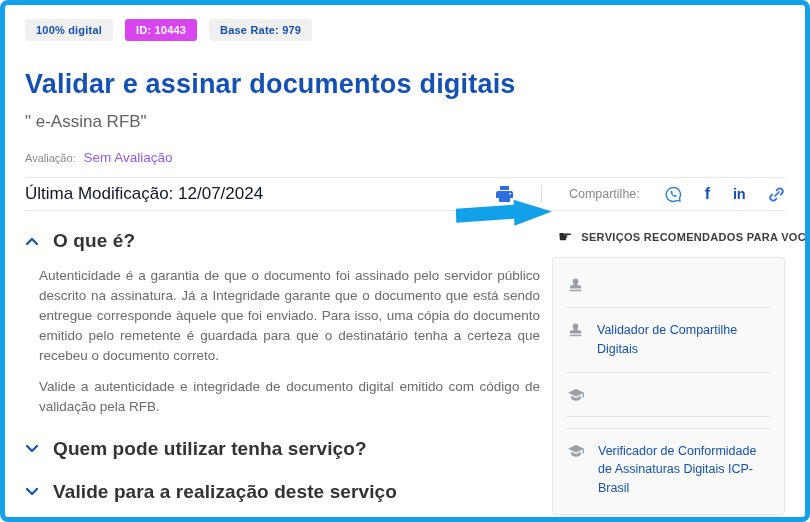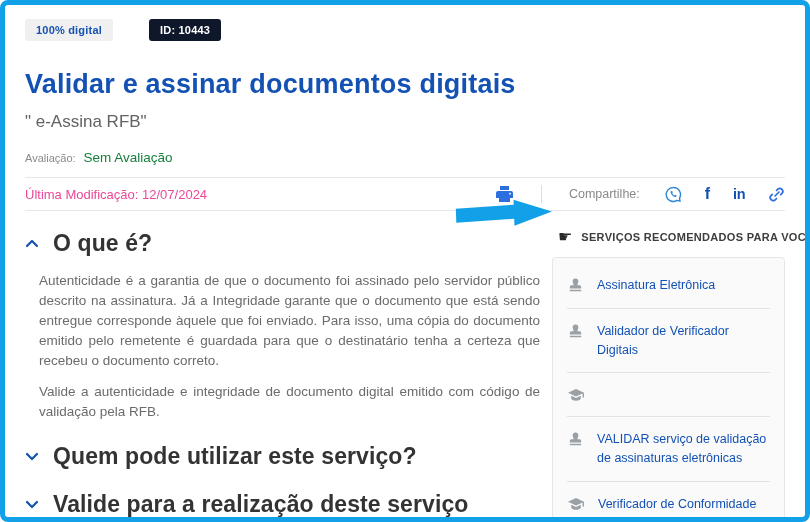--- a/index.html
+++ b/index.html
@@ -2,44 +2,44 @@
 <html><head>
 <meta charset="utf-8">
 <style>
   html,body{margin:0;padding:0;background:#fff;}
   body{width:810px;height:522px;font-family:"Liberation Sans",sans-serif;-webkit-font-smoothing:antialiased;}
   .page{box-sizing:border-box;width:810px;height:522px;border:5px solid #12A1E8;border-radius:8px;background:#fff;position:relative;overflow:hidden;padding:10px 20px 0 20px;}
   
   .badges{display:flex;gap:12px;margin-top:4px;}
   .badge{font-size:11px;padding:5px 11px;border-radius:3px;letter-spacing:.2px;}
   .badge.light{background:#F0F0F0;color:#1351B4;font-weight:600;}
-  .badge.dark{background:#0f172a;color:#fff;font-weight:700;margin-left:24px;}
+  .badge.dark{background:#d946ef;color:#fff;font-weight:700;}
   
   .title{color:#1351B4;font-size:27px;font-weight:700;margin-top:28px;letter-spacing:.2px;}
   .subtitle{color:#636363;font-size:17px;margin-top:12px;}
   .rating{margin-top:18px;display:flex;align-items:baseline;gap:8px;}
   .rating-label{color:#8a8a8a;font-size:11px;}
-  .rating-value{color:#15803d;font-size:13.5px;}
+  .rating-value{color:#8b5cf6;font-size:13.5px;}
   
   .meta{margin-top:12px;border-top:1px solid #E8E8E8;border-bottom:1px solid #E8E8E8;height:32px;display:flex;align-items:center;justify-content:space-between;}
-  .meta-left{color:#ec4899;font-size:13px;}
+  .meta-left{color:#0f172a;font-size:17px;}
   .meta-right{display:flex;align-items:center;gap:23px;}
   .vdiv{width:1px;height:18px;background:#DDD;margin:0 4px;}
   .share-label{color:#8a8a8a;font-size:12.5px;margin-right:2px;}
   .icon-btn{display:flex;align-items:center;justify-content:center;cursor:pointer;background:none;border:none;padding:0;}
   .fb-glyph{color:#1351B4;font-weight:700;font-size:16px;line-height:1;}
   .in-glyph{color:#1351B4;font-weight:700;font-size:14.5px;line-height:1;letter-spacing:-.5px;}
   
   .main{display:flex;margin-top:2px;}
   .col-left{width:515px;flex:none;}
   .col-right{flex:1;position:relative;}
   
   .acc-header{display:flex;align-items:center;gap:14px;margin-top:21px;cursor:pointer;}
   .acc-header .chev{flex:none;display:flex;}
-  .acc-label{color:#333;font-size:23px;font-weight:700;letter-spacing:.1px;}
+  .acc-label{color:#333;font-size:19px;font-weight:700;letter-spacing:.1px;}
   .acc-body{margin:14px 0 6px 14px;}
   .acc-body p{color:#6b6b6b;font-size:13.5px;line-height:1.48;text-align:justify;margin:0 0 11px 0;}
   
   .reco-header{display:flex;align-items:center;gap:9px;margin-top:16px;padding-left:18px;white-space:nowrap;}
   .hand{font-size:16px;color:#2b2b2b;line-height:1;}
   .reco-title{font-size:11px;font-weight:700;color:#3d3d3d;letter-spacing:.3px;}
   .reco-card{box-sizing:border-box;margin:12px 0 0 12px;width:233px;background:#FAFAFA;border:1px solid #E6E6E6;border-radius:4px;padding:16px 14px 14px 14px;}
   .reco-item{display:flex;align-items:flex-start;gap:13px;cursor:pointer;padding:2px 0;}
   .reco-item .ric{flex:none;margin-top:1px;display:flex;}
   .reco-label{color:#1351B4;font-size:12.5px;line-height:1.5;}
@@ -48,20 +48,21 @@
   .annot-arrow{position:absolute;left:449px;top:192px;width:104px;height:32px;transform:rotate(-2deg);}
 </style>
 </head>
 <body>
 
 <div class="page">
 
   <div class="badges">
     <span class="badge light">100% digital</span>
     <span class="badge dark">ID: 10443</span>
+    <span class="badge light">Base Rate: 979</span>
   </div>
 
   <div class="title">Validar e assinar documentos digitais</div>
   <div class="subtitle">" e-Assina RFB"</div>
   <div class="rating">
     <span class="rating-label">Avaliação:</span>
     <span class="rating-value">Sem Avaliação</span>
   </div>
 
   <div class="meta">
@@ -118,21 +119,21 @@
         <p>Autenticidade é a garantia de que o documento foi assinado pelo servidor público descrito na assinatura. Já a Integridade garante que o documento que está sendo entregue corresponde àquele que foi enviado. Para isso, uma cópia do documento emitido pelo remetente é guardada para que o destinatário tenha a certeza que recebeu o documento correto.</p>
         <p>Valide a autenticidade e integridade de documento digital emitido com código de validação pela RFB.</p>
       </div>
 
       <div class="acc-header">
         <span class="chev">
           <svg width="14" height="11" viewBox="0 0 14 11" fill="none" stroke="#1351B4" stroke-width="2.2" stroke-linecap="round" stroke-linejoin="round">
               <polyline points="2,3 7,8 12,3"></polyline>
             </svg>
         </span>
-        <span class="acc-label">Quem pode utilizar este serviço?</span>
+        <span class="acc-label">Quem pode utilizar tenha serviço?</span>
       </div>
 
       <div class="acc-header">
         <span class="chev">
           <svg width="14" height="11" viewBox="0 0 14 11" fill="none" stroke="#1351B4" stroke-width="2.2" stroke-linecap="round" stroke-linejoin="round">
               <polyline points="2,3 7,8 12,3"></polyline>
             </svg>
         </span>
         <span class="acc-label">Valide para a realização deste serviço</span>
       </div>
@@ -156,51 +157,42 @@
       </div>
 
       <div class="reco-card">
 
         <div class="reco-item">
           <span class="ric">
             <svg width="17" height="17" viewBox="0 0 18 17">
                 <path fill="#9AA0A6" d="M9 1.2a3 3 0 0 0-3 3c0 1.6 1.1 2.6 1.1 4.1H4.6A1.6 1.6 0 0 0 3 9.9v1.9h12V9.9a1.6 1.6 0 0 0-1.6-1.6h-2.5c0-1.5 1.1-2.5 1.1-4.1a3 3 0 0 0-3-3zM3 13h12v1.6H3z"></path>
               </svg>
           </span>
-          <span class="reco-label">Assinatura Eletrônica</span>
         </div>
         <div class="reco-sep"></div>
 
         <div class="reco-item">
           <span class="ric">
             <svg width="17" height="17" viewBox="0 0 18 17">
                 <path fill="#9AA0A6" d="M9 1.2a3 3 0 0 0-3 3c0 1.6 1.1 2.6 1.1 4.1H4.6A1.6 1.6 0 0 0 3 9.9v1.9h12V9.9a1.6 1.6 0 0 0-1.6-1.6h-2.5c0-1.5 1.1-2.5 1.1-4.1a3 3 0 0 0-3-3zM3 13h12v1.6H3z"></path>
               </svg>
           </span>
-          <span class="reco-label">Validador de Verificador Digitais</span>
+          <span class="reco-label">Validador de Compartilhe Digitais</span>
         </div>
         <div class="reco-sep"></div>
 
         <div class="reco-item">
           <span class="ric">
             <svg width="18" height="16" viewBox="0 0 18 16">
                 <path fill="#9AA0A6" d="M9 2L1 5.8l8 3.8 6.6-3.1v4h1.4V5.8L9 2zM4.2 8.7v2.9c0 1.2 2.1 2.2 4.8 2.2s4.8-1 4.8-2.2V8.7L9 11l-4.8-2.3z"></path>
               </svg>
           </span>
         </div>
         <div class="reco-sep"></div>
 
-        <div class="reco-item">
-          <span class="ric">
-            <svg width="17" height="17" viewBox="0 0 18 17">
-                <path fill="#9AA0A6" d="M9 1.2a3 3 0 0 0-3 3c0 1.6 1.1 2.6 1.1 4.1H4.6A1.6 1.6 0 0 0 3 9.9v1.9h12V9.9a1.6 1.6 0 0 0-1.6-1.6h-2.5c0-1.5 1.1-2.5 1.1-4.1a3 3 0 0 0-3-3zM3 13h12v1.6H3z"></path>
-              </svg>
-          </span>
-          <span class="reco-label">VALIDAR serviço de validação de assinaturas eletrônicas</span>
-        </div>
         <div class="reco-sep"></div>
 
         <div class="reco-item">
           <span class="ric">
             <svg width="18" height="16" viewBox="0 0 18 16">
                 <path fill="#9AA0A6" d="M9 2L1 5.8l8 3.8 6.6-3.1v4h1.4V5.8L9 2zM4.2 8.7v2.9c0 1.2 2.1 2.2 4.8 2.2s4.8-1 4.8-2.2V8.7L9 11l-4.8-2.3z"></path>
               </svg>
           </span>
           <span class="reco-label">Verificador de Conformidade de Assinaturas Digitais ICP-Brasil</span>
         </div>

